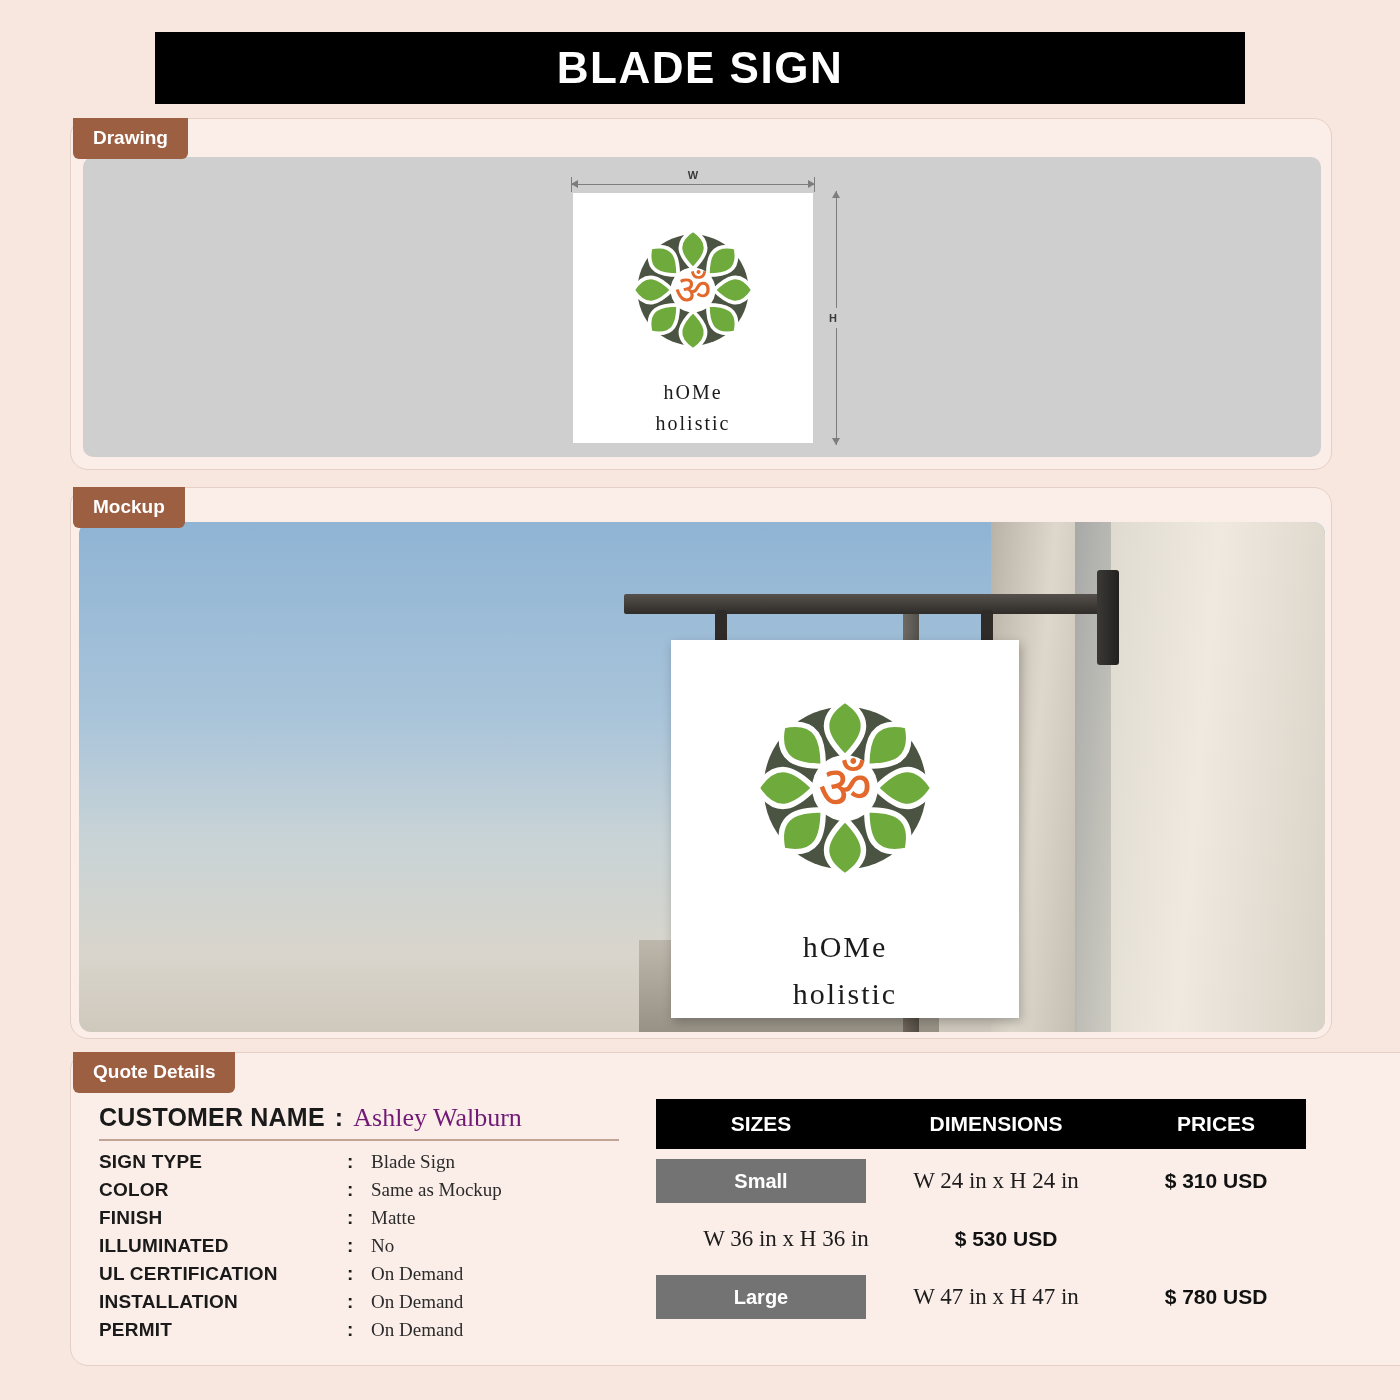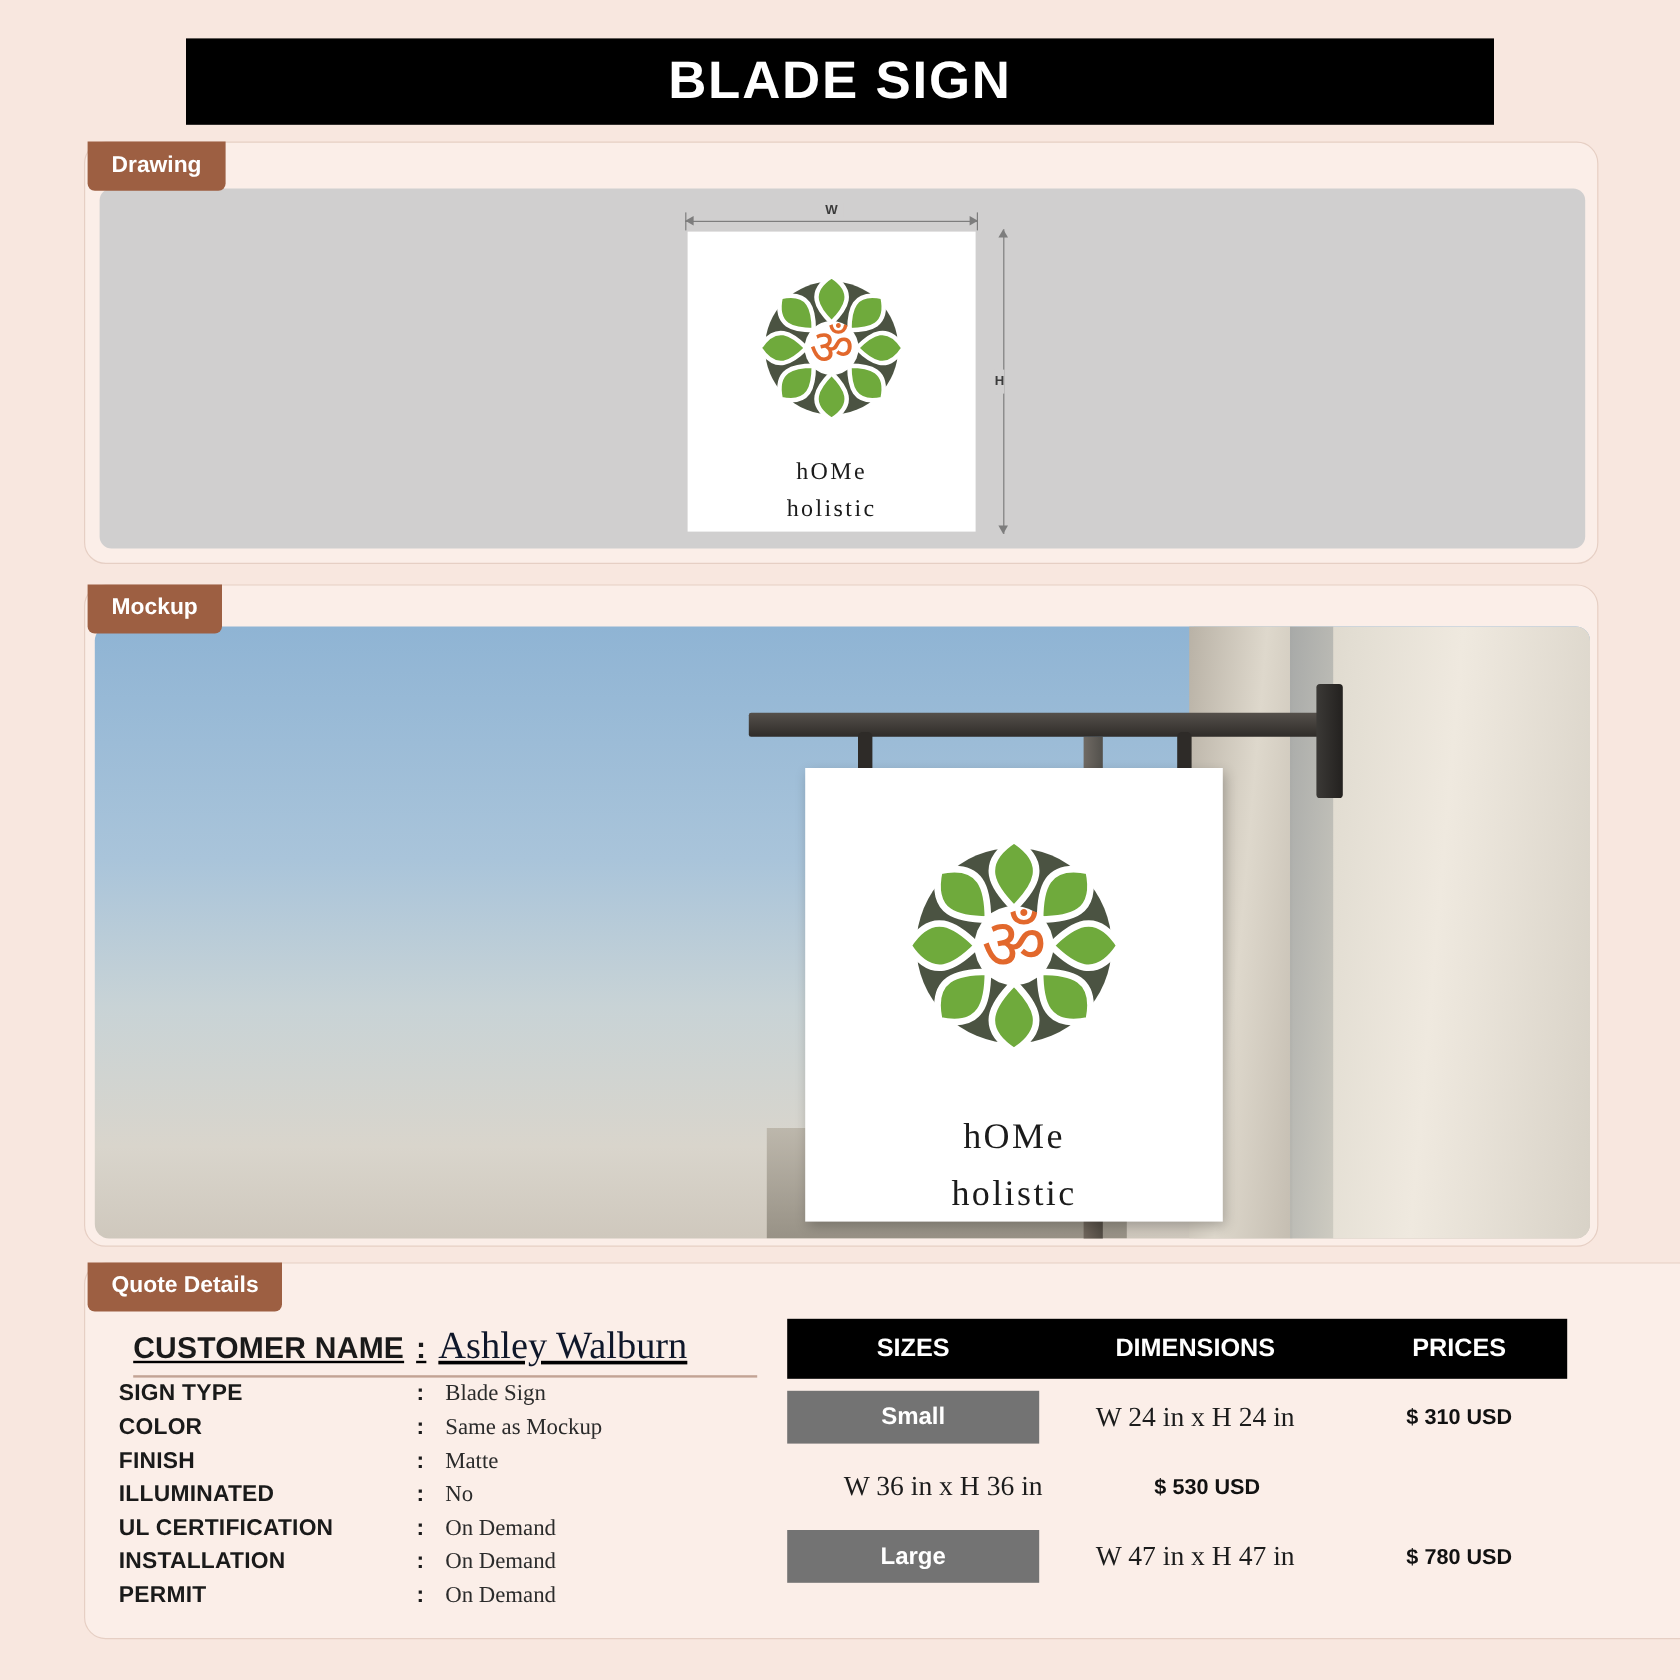--- a/index.html
+++ b/index.html
@@ -179,31 +179,31 @@
   #mockup-sign {
     position: absolute;
     left: 592px; top: 118px;
     width: 348px; height: 378px;
     box-shadow: 2px 4px 10px rgba(0,0,0,.25);
   }
 
   
   #quote-panel { left: 70px; top: 1052px; width: 1380px; height: 314px; }
   .customer-row {
-    position: absolute; left: 40px; top: 50px; width: 520px;
+    position: absolute; left: 28px; top: 50px; width: 520px;
     border-bottom: 2px solid #c2a394;
     padding-bottom: 6px;
-    display: flex; align-items: baseline; gap: 10px; text-decoration: underline;
+    display: flex; align-items: baseline; gap: 10px;
   }
   .customer-label {
     font-size: 25px; font-weight: bold; color: #1a1a1a; letter-spacing: .2px;
   }
   .customer-value {
     font-family: "Liberation Serif", serif;
-    font-size: 32px; color: #0f172a;
+    font-size: 26px; color: #701a75;
   }
   .spec-table {
     position: absolute; left: 28px; top: 98px; width: 560px;
     font-size: 19px;
   }
   .spec-row { display: flex; align-items: baseline; height: 28px; }
   .spec-key { width: 248px; font-weight: bold; color: #1a1a1a; letter-spacing: .2px; }
   .spec-colon { width: 24px; font-weight: bold; color: #1a1a1a; }
   .spec-val { font-family: "Liberation Serif", serif; font-size: 19px; color: #2b2b2b; }
 
@@ -221,21 +221,21 @@
   .pt-size {
     width: 210px; height: 44px; background: #737373; color: #fff;
     display: flex; align-items: center; justify-content: center;
     font-weight: bold; font-size: 20px;
   }
   .pt-dim {
     width: 260px; text-align: center;
     font-family: "Liberation Serif", serif; font-size: 23px; color: #1c1c1c;
   }
   .pt-price {
-    width: 180px; text-align: center; font-weight: bold; font-size: 18px; color: #111;
+    width: 180px; text-align: center; font-weight: bold; font-size: 21px; color: #111;
   }
 </style>
 </head>
 <body>
 
 <div class="page">
 
   <div class="title-bar">
     <span class="title-text">BLADE SIGN</span>
   </div>

